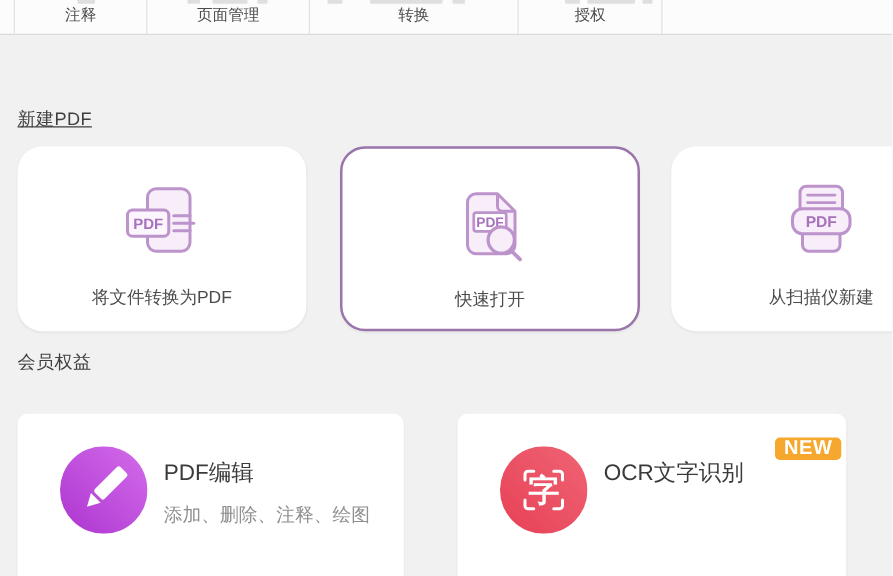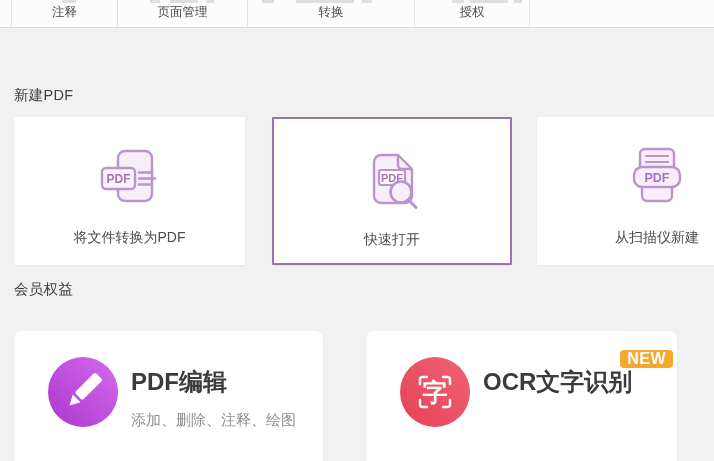--- a/index.html
+++ b/index.html
@@ -25,39 +25,39 @@
   .tab-group.first{border-left:1px solid var(--divider);}
   .remnant{position:absolute;top:0;height:3px;background:#c6c6c6;opacity:.55;border-radius:0 0 1px 1px;}
   
   .section-title{
     position:absolute;left:14px;color:var(--heading-text);
     font-size:14.5px;letter-spacing:.3px;
   }
   
   .card{
     position:absolute;top:117px;height:148px;box-sizing:border-box;
-    background:var(--card-bg);border-radius:1px;
+    background:var(--card-bg);border-radius:20px;
     box-shadow:0 1px 2px rgba(0,0,0,.05);
     display:flex;flex-direction:column;align-items:center;
     cursor:pointer;
   }
   .card.highlighted{border:2px solid var(--card-highlight-border);}
   .card .icon-wrap{margin-top:26px;width:72px;height:72px;}
   .card .card-label{margin-top:14px;font-size:14px;color:var(--label-text);}
   
   .feature-card{
     position:absolute;top:331px;height:140px;box-sizing:border-box;
     background:var(--card-bg);border-radius:8px;
     box-shadow:0 1px 2px rgba(0,0,0,.05);
     display:flex;align-items:flex-start;
     padding:26px 0 0 34px;cursor:pointer;
   }
   .feature-icon{width:70px;height:70px;flex:0 0 auto;}
   .feature-text{margin-left:13px;padding-top:9px;}
-  .feature-title{font-size:24px;color:#3b3b3b;font-weight:bold;}
+  .feature-title{font-size:18px;color:#3b3b3b;}
   .feature-subtitle{margin-top:13px;font-size:15px;color:var(--subtitle-text);}
   .new-badge{
     position:absolute;top:19px;right:4px;
     background:var(--badge-bg);color:#fff;
     font-size:16px;font-weight:bold;letter-spacing:.5px;
     padding:2px 7px;border-radius:4px;line-height:14px;
   }
   svg text{font-family:"Liberation Sans","DejaVu Sans",sans-serif;}
 </style>
 </head>
@@ -84,21 +84,21 @@
     <span class="remnant" style="left:170px;width:28px;"></span>
     <span class="remnant" style="left:206px;width:8px;"></span>
     <span class="remnant" style="left:262px;width:12px;"></span>
     <span class="remnant" style="left:296px;width:58px;"></span>
     <span class="remnant" style="left:362px;width:10px;"></span>
     <span class="remnant" style="left:452px;width:12px;"></span>
     <span class="remnant" style="left:470px;width:38px;"></span>
     <span class="remnant" style="left:514px;width:8px;"></span>
   </div>
 
-  <div class="section-title" style="top:86px;">新建PDF</div>
+  <div class="section-title" style="top:86px;text-decoration:underline;">新建PDF</div>
 
   <div class="card" style="left:14px;width:231px;">
     <div class="icon-wrap">
       <svg width="72" height="72" viewBox="0 0 72 72">
         <rect x="24" y="8" width="34" height="50" rx="7" fill="var(--icon-fill)" stroke="var(--icon-purple)" stroke-width="2.4"></rect>
         <g stroke="var(--icon-purple)" stroke-width="2.4" stroke-linecap="round">
           <line x1="45" y1="29.5" x2="58" y2="29.5"></line>
           <line x1="45" y1="35.5" x2="61" y2="35.5"></line>
           <line x1="45" y1="41.5" x2="58" y2="41.5"></line>
         </g>

